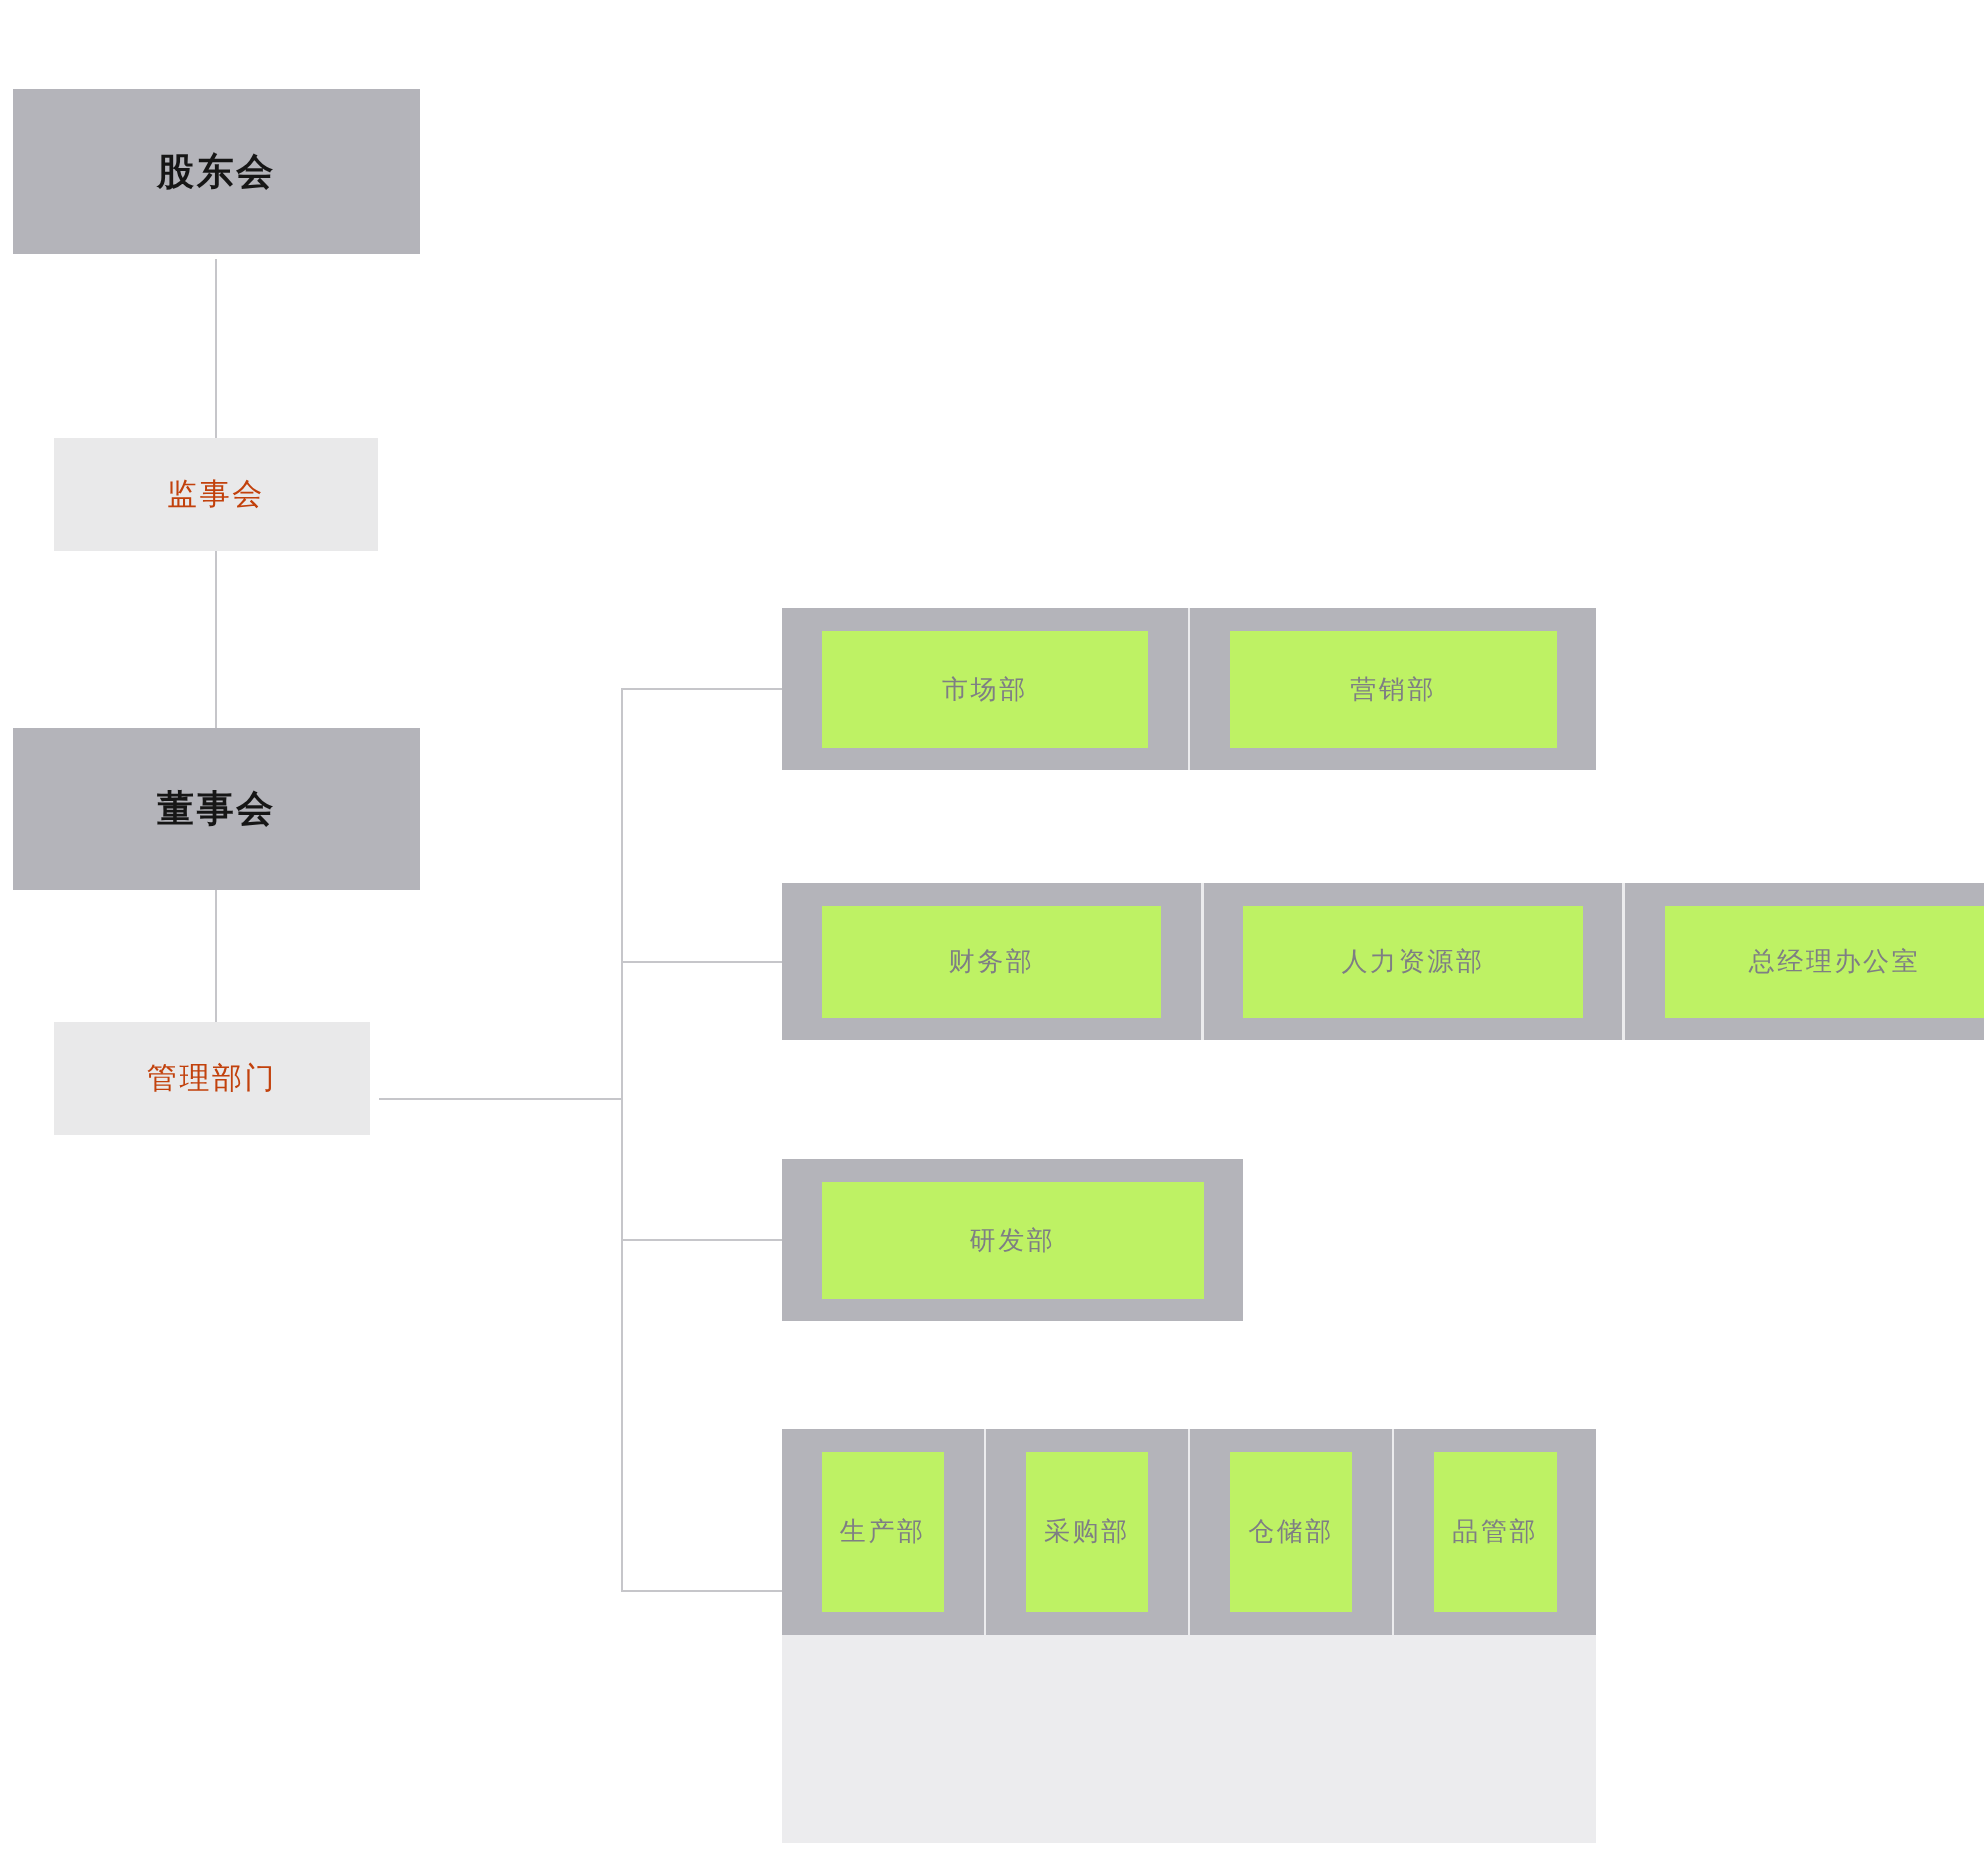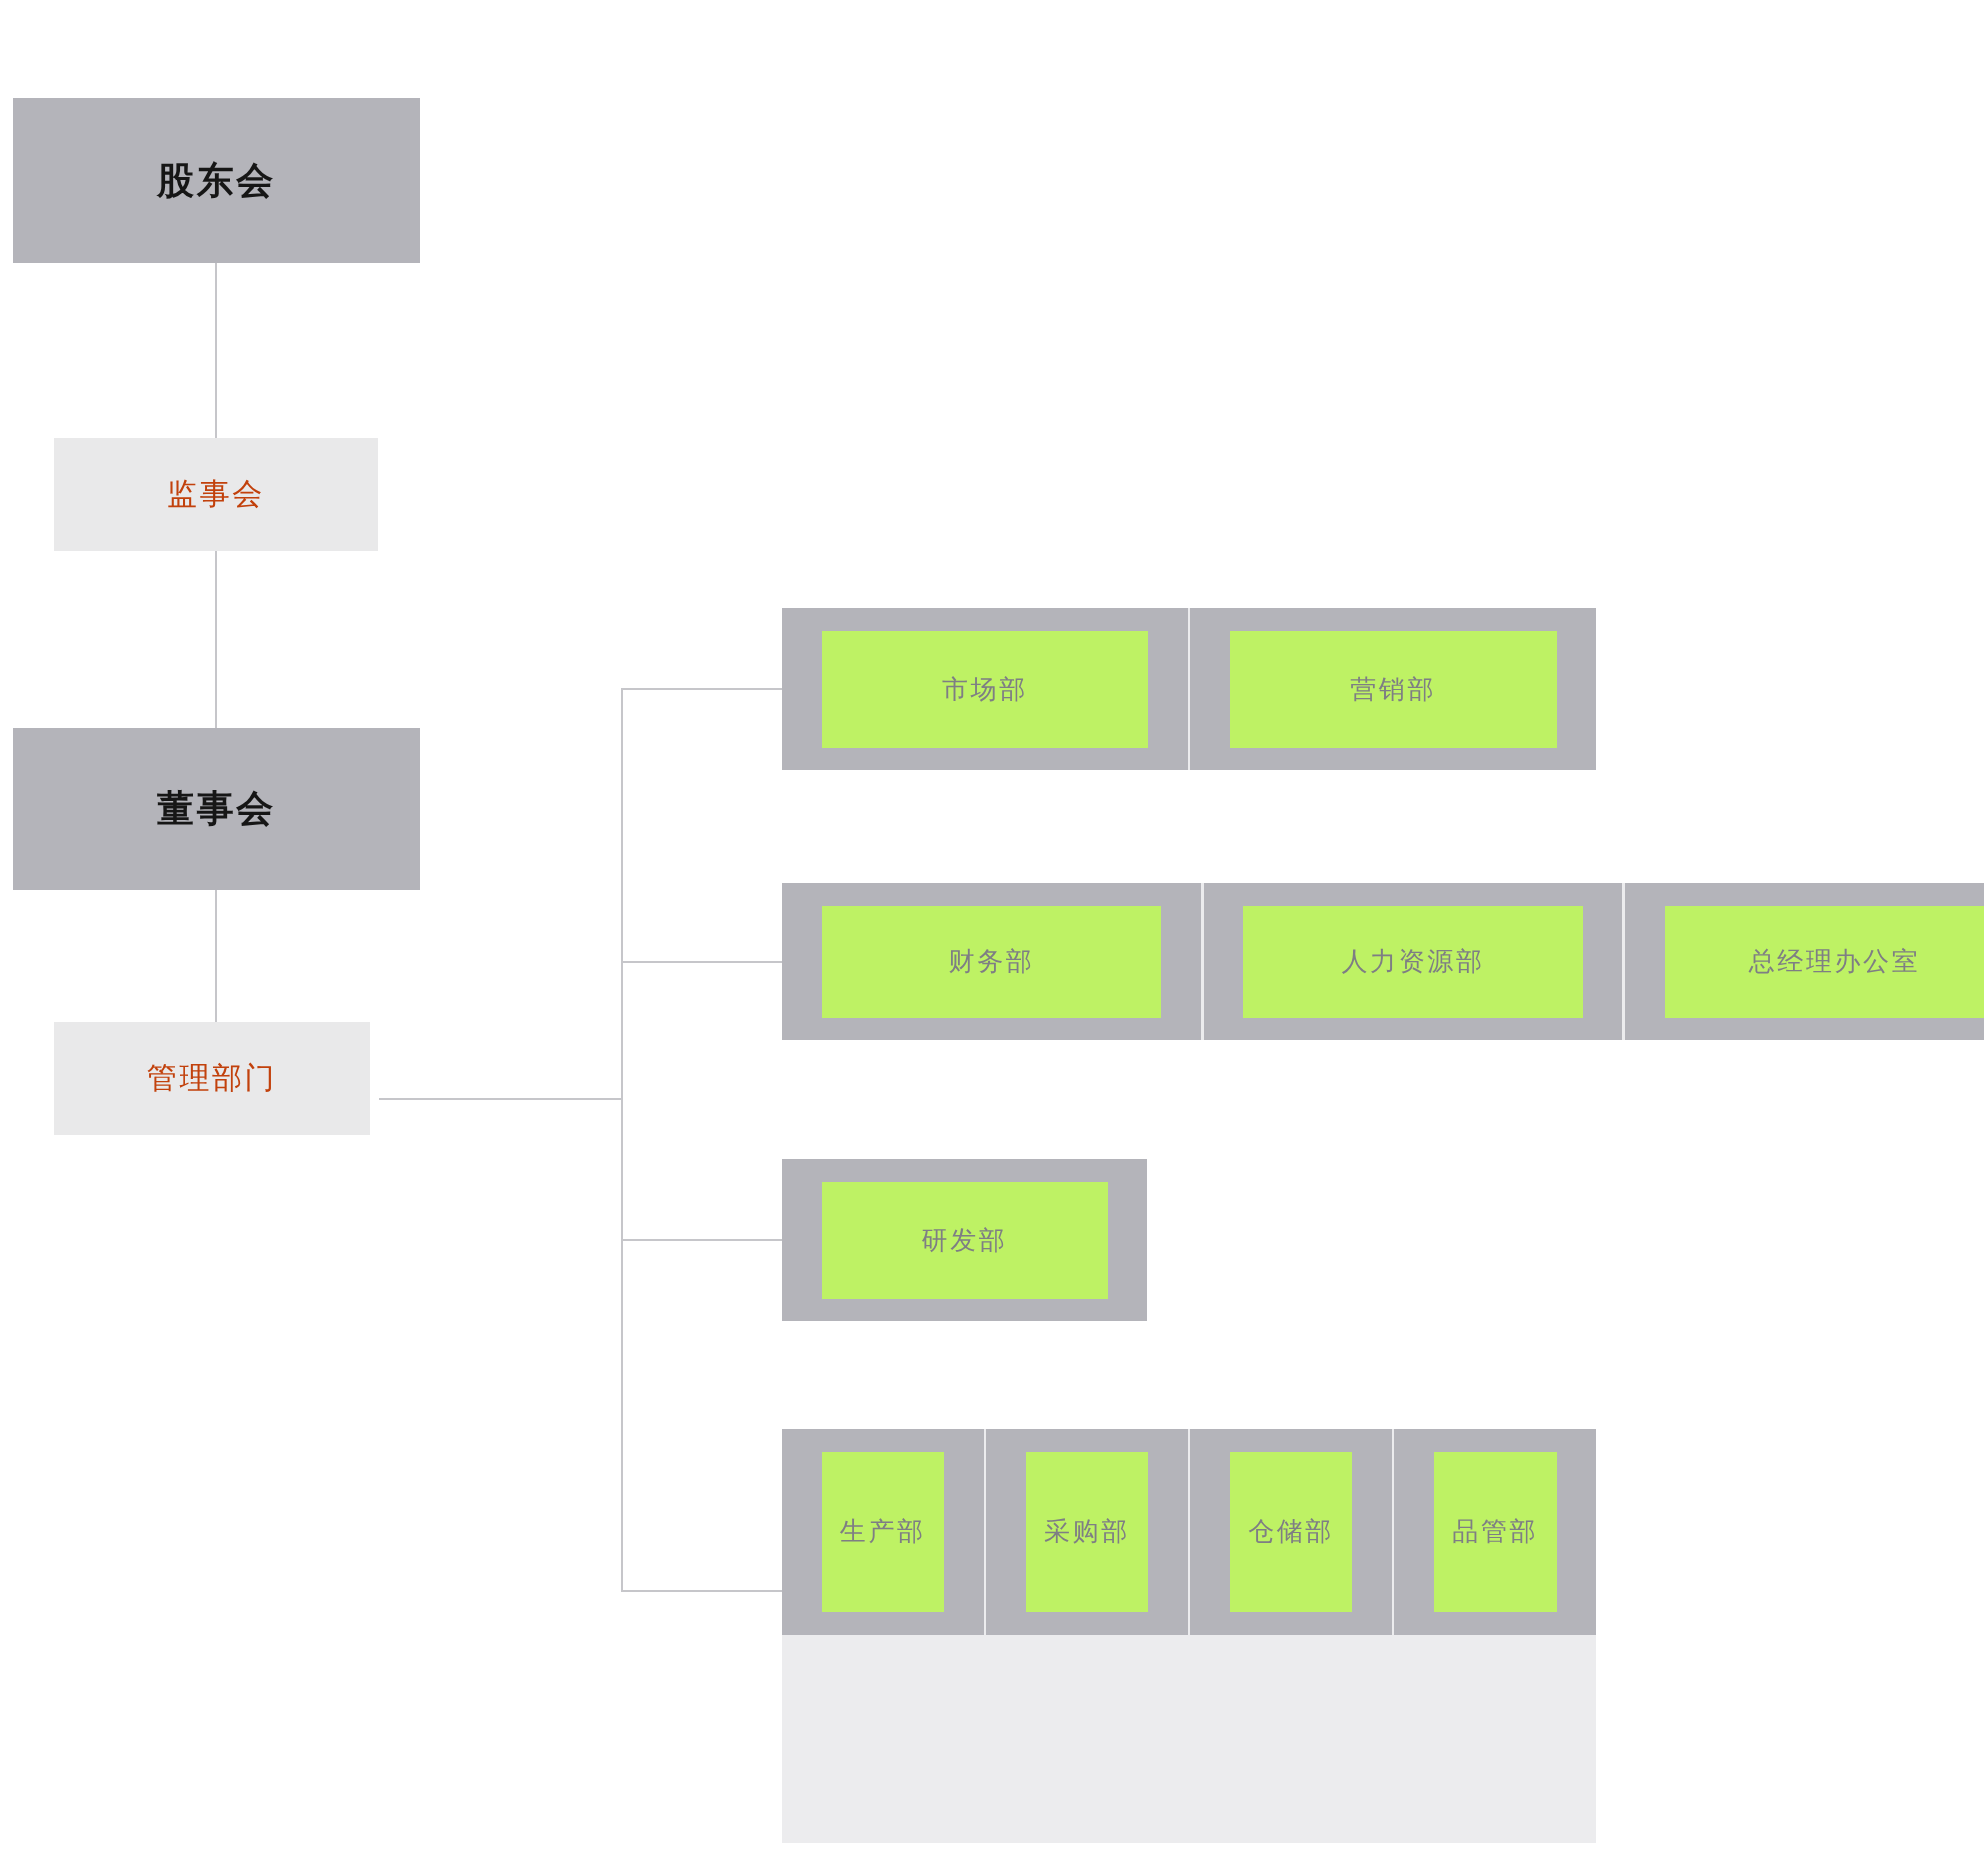--- a/index.html
+++ b/index.html
@@ -72,21 +72,21 @@
 <div class="canvas">
 
   <div class="line" style="left:215px; top:259px; width:1.9px; height:784px;"></div>
   <div class="line" style="left:379px; top:1098px; width:243px; height:1.9px;"></div>
   <div class="line" style="left:621px; top:688px; width:1.9px; height:904px;"></div>
   <div class="line" style="left:621px; top:688px; width:162px; height:1.9px;"></div>
   <div class="line" style="left:621px; top:961px; width:162px; height:1.9px;"></div>
   <div class="line" style="left:621px; top:1239px; width:162px; height:1.9px;"></div>
   <div class="line" style="left:621px; top:1590px; width:162px; height:1.9px;"></div>
 
-  <div class="node dark" style="left:13px; top:98px; width:407px; height:165px;">
+  <div class="node dark" style="left:13px; top:89px; width:407px; height:165px;">
     <span>股东会</span>
   </div>
 
   <div class="node light" style="left:54px; top:438px; width:324px; height:113px;">
     <span>监事会</span>
   </div>
 
   <div class="node dark" style="left:13px; top:728px; width:407px; height:162px;">
     <span>董事会</span>
   </div>
@@ -109,21 +109,21 @@
       <div class="inner">财务部</div>
     </div>
     <div class="cell">
       <div class="inner">人力资源部</div>
     </div>
     <div class="cell">
       <div class="inner">总经理办公室</div>
     </div>
   </div>
 
-  <div class="group" style="left:782px; top:1159px; width:365px; height:162px; grid-template-columns:1fr;">
+  <div class="group" style="left:782px; top:1159px; width:461px; height:162px; grid-template-columns:1fr;">
     <div class="cell">
       <div class="inner">研发部</div>
     </div>
   </div>
 
   <div class="group" style="left:782px; top:1429px; width:814px; height:414px; grid-template-columns:repeat(4,1fr); grid-template-rows:repeat(2,1fr);">
     <div class="cell">
       <div class="inner">生产部</div>
     </div>
     <div class="cell">

